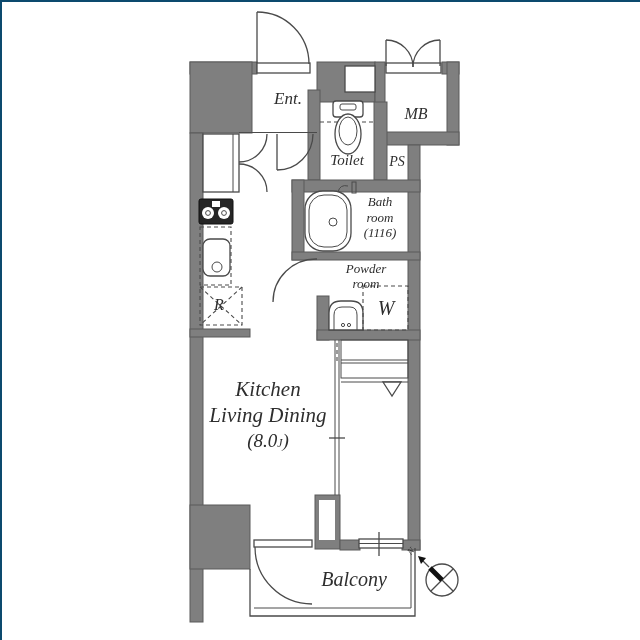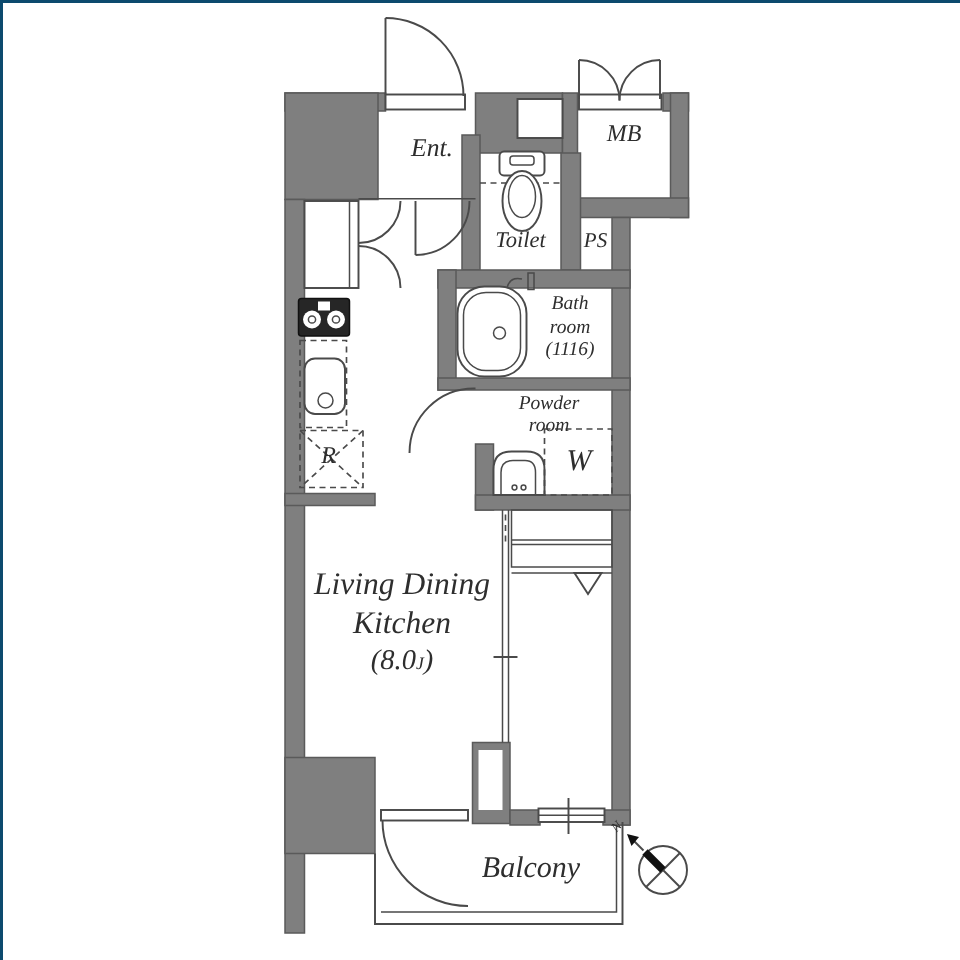--- a/index.html
+++ b/index.html
@@ -170,41 +170,41 @@
       <circle class="thin" cx="440" cy="578" r="16" stroke-width="1.5"></circle>
       <line class="thin" x1="428.7" y1="566.7" x2="451.3" y2="589.3"></line>
       <line class="thin" x1="428.7" y1="589.3" x2="451.3" y2="566.7"></line>
       <line x1="440" y1="578" x2="428" y2="566" stroke="#111" stroke-width="5"></line>
       <line class="thin" x1="427" y1="565" x2="421" y2="559"></line>
       <polygon fill="#111" points="416,554 424,556 419,562"></polygon>
     </g>
   </svg>
 
   <div class="label lbl-ent" style="left:286px;top:97px;">Ent.</div>
-  <div class="label lbl-mb" style="left:414px;top:88px;font-family:Liberation Serif, serif;">MB</div>
+  <div class="label lbl-mb" style="left:414px;top:112px;font-family:Liberation Serif, serif;">MB</div>
   <div class="label lbl-toilet" style="left:345px;top:159px;">Toilet</div>
   <div class="label lbl-ps" style="left:395px;top:160px;">PS</div>
 
   <div class="label lbl-bath" style="left:378px;top:215px;">
     <div>Bath</div>
     <div>room</div>
     <div>(1116)</div>
   </div>
 
   <div class="label lbl-powder" style="left:364px;top:274px;">
     <div>Powder</div>
     <div>room</div>
   </div>
 
   <div class="label lbl-w" style="left:384px;top:306px;">W</div>
   <div class="label lbl-r" style="left:217px;top:303px;">R</div>
 
   <div class="label lbl-ldk" style="left:266px;top:414px;">
+    <div>Kitchen</div>
     <div>Living Dining</div>
-    <div>Kitchen</div>
     <div class="area"><span>(8.0</span><span class="unit">J</span><span>)</span></div>
   </div>
 
 
   <div class="label lbl-balcony" style="left:352px;top:577px;">Balcony</div>
 
   <div class="label lbl-north" style="left:409px;top:549px;">N</div>
 </div>
 
 </body></html>

